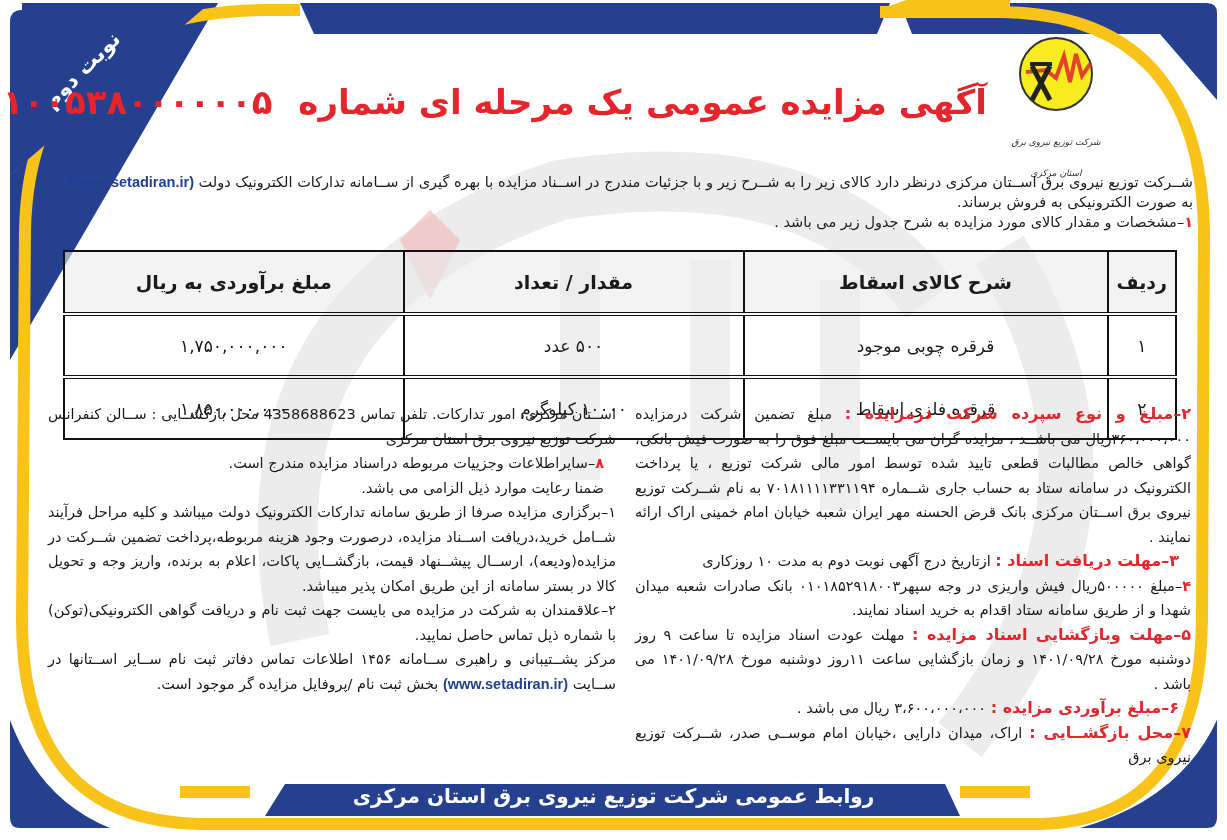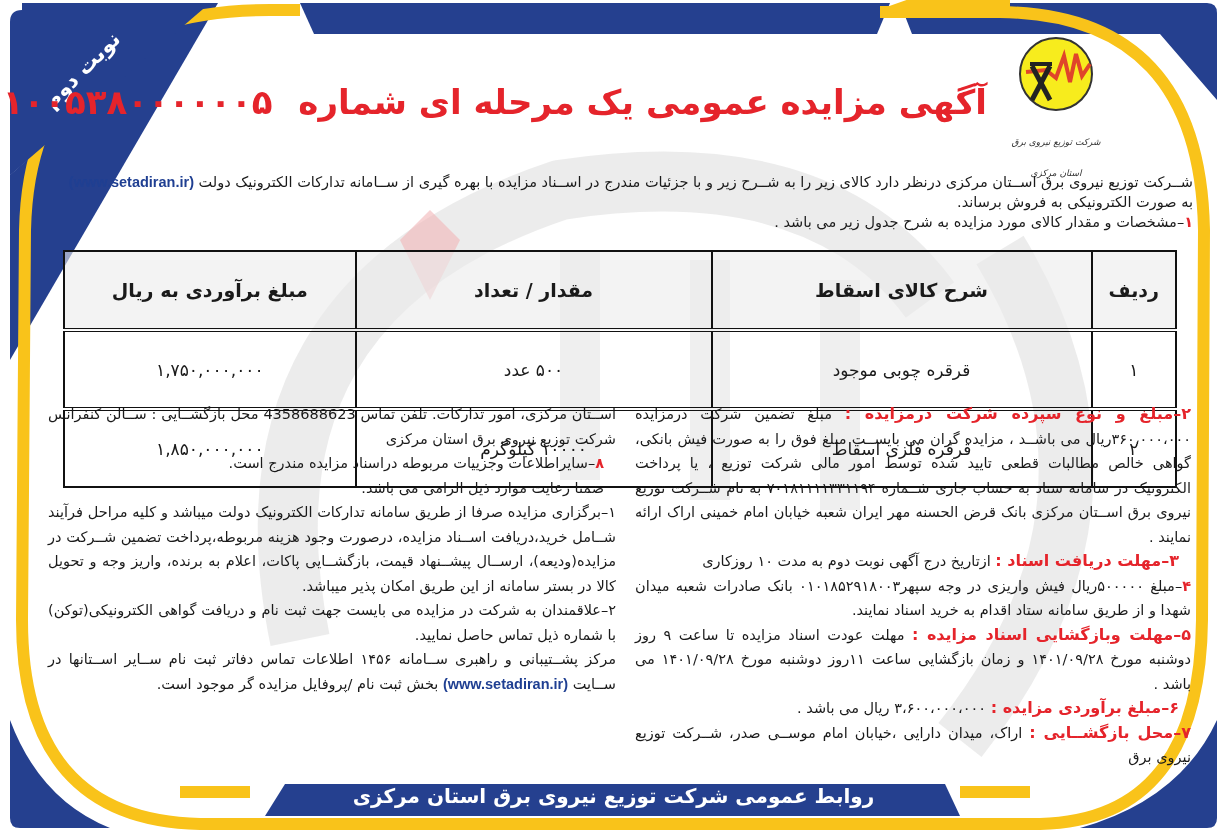--- a/index.html
+++ b/index.html
@@ -32,21 +32,21 @@
     font-size:14.5px; line-height:20px; text-align:right;
   }
   .link { color:#1f3f92; font-weight:bold; font-family:"Liberation Sans", sans-serif; direction:ltr; unicode-bidi:embed; }
   .red-num { color:#e5242b; font-weight:bold; }
 
   table.items {
     position:absolute; right:50px; top:250px; width:1114px; z-index:3;
     border-collapse:collapse; direction:rtl;
   }
   table.items th, table.items td {
-    border:2px solid #111; text-align:center; font-size:17px; height:43px; padding:16px;
+    border:2px solid #111; text-align:center; font-size:17px; height:43px; padding:8px;
   }
   table.items th { font-weight:bold; font-size:19px; background:rgba(235,235,235,0.6); height:44px; }
   table.items td.amount { text-align:center; letter-spacing:1px; }
   table.items tr.row-sep td { border-top:4px double #111; }
 
   .col { position:absolute; top:402px; z-index:3; font-size:14.5px; line-height:24.5px; text-align:justify; }
   .col-right { right:36px; width:556px; }
   .col-left { left:48px; width:568px; }
   .col p { margin:0; }
   .sec-title { color:#e5242b; font-weight:bold; font-size:16px;margin-top:35px; }

